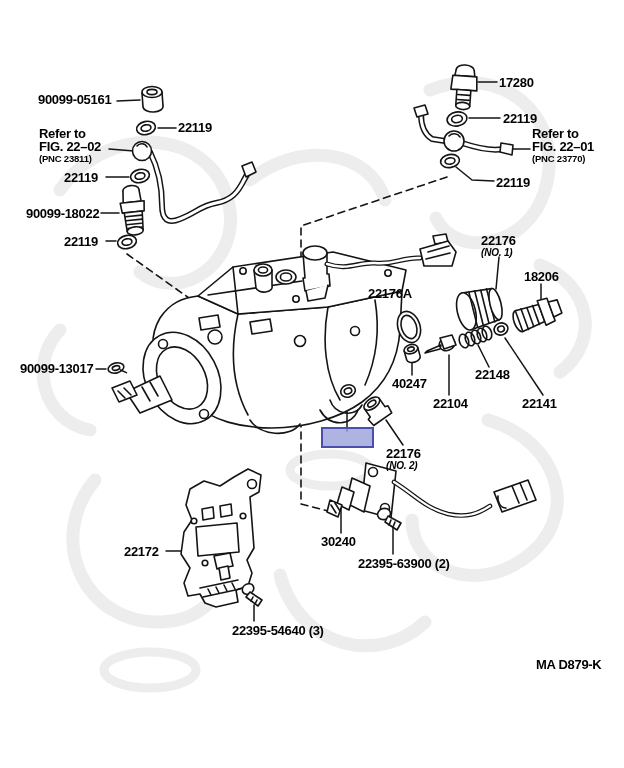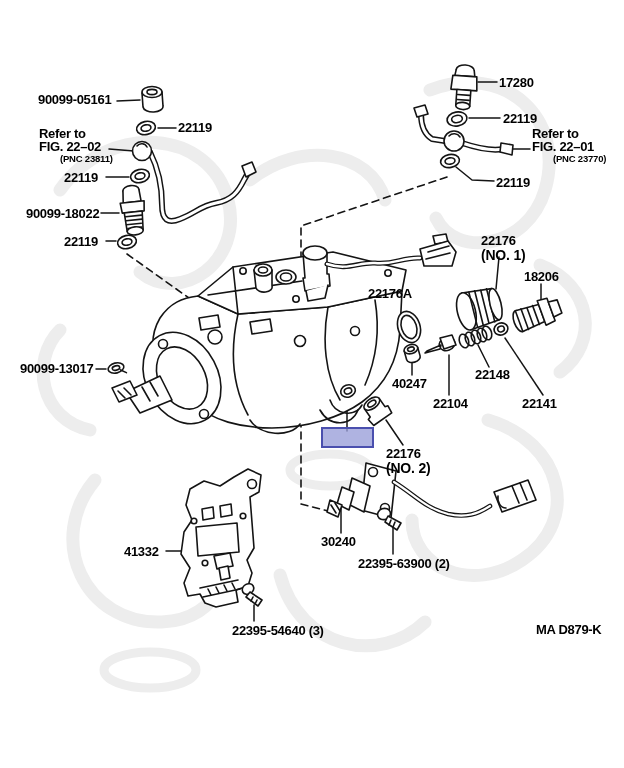--- a/index.html
+++ b/index.html
@@ -1,28 +1,28 @@
 <!DOCTYPE html>
 <html><head>
 <meta charset="utf-8">
 <style>
   html,body{margin:0;padding:0;background:#fff;}
   #stage{position:relative;width:624px;height:768px;background:#ffffff;overflow:hidden;
          font-family:"Liberation Sans",sans-serif;}
   #art{position:absolute;left:0;top:0;z-index:1;}
   .lbl{position:absolute;z-index:3;font:700 13px/1.1 "Liberation Sans",sans-serif;
        color:#000;white-space:nowrap;letter-spacing:-0.3px;}
-  .lbl .sub{display:block;font-size:14px;line-height:1.0;letter-spacing:-0.2px;}
+  .lbl .sub{display:block;font-size:10px;line-height:1.0;letter-spacing:-0.2px;font-style:italic;}
   .ref{position:absolute;z-index:3;color:#000;white-space:nowrap;}
   .ref .r1,.ref .r2{display:block;font:700 13px/1.02 "Liberation Sans",sans-serif;letter-spacing:-0.3px;}
-  .ref .pnc{display:block;font:700 9.5px/1.1 "Liberation Sans",sans-serif;letter-spacing:-0.2px;margin-left:21px;}
+  .ref .pnc{display:block;font:700 9.5px/1.1 "Liberation Sans",sans-serif;letter-spacing:-0.2px;}
   #highlight-box{position:absolute;z-index:2;left:321px;top:427px;width:53px;height:21px;
        background:rgba(152,157,216,0.78);border:2px solid #4a4fae;box-sizing:border-box;}
   .footer{position:absolute;z-index:3;font:700 13px/1.1 "Liberation Sans",sans-serif;
-       letter-spacing:-0.3px;color:#000;}
+       letter-spacing:-0.3px;color:#000;margin-top:35px;}
 </style>
 </head>
 <body>
 
 <div id="stage">
 
 <svg id="art" width="624" height="768" viewBox="0 0 624 768">
 
   <g fill="none" stroke="#ededed" stroke-width="13" stroke-linecap="round">
     <path d="M60,190 C110,120 210,130 228,200 C244,262 180,305 140,272"></path>
@@ -338,19 +338,19 @@
 <div class="lbl" style="left:433px;top:397px">22104</div>
 <div class="lbl" style="left:522px;top:397px">22141</div>
 
 <div class="lbl" style="left:386px;top:447px">
   <span>22176</span>
   <span class="sub">(NO. 2)</span>
 </div>
 
 <div class="lbl" style="left:321px;top:535px">30240</div>
 <div class="lbl" style="left:358px;top:557px">22395-63900 (2)</div>
-<div class="lbl" style="left:124px;top:545px">41332</div>
+<div class="lbl" style="left:124px;top:545px">22172</div>
 <div class="lbl" style="left:232px;top:624px">22395-54640 (3)</div>
 <div class="lbl" style="left:20px;top:362px">90099-13017</div>
 
 <div class="footer" style="left:536px;top:623px">MA D879-K</div>
 
 </div>
 
 </body></html>

